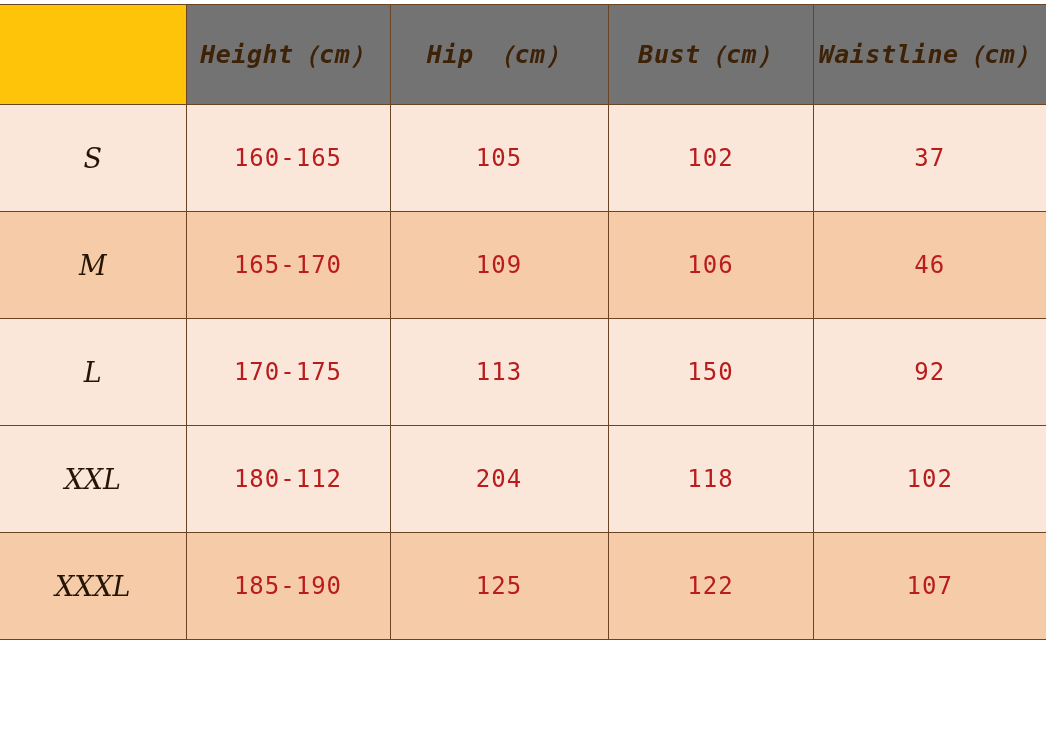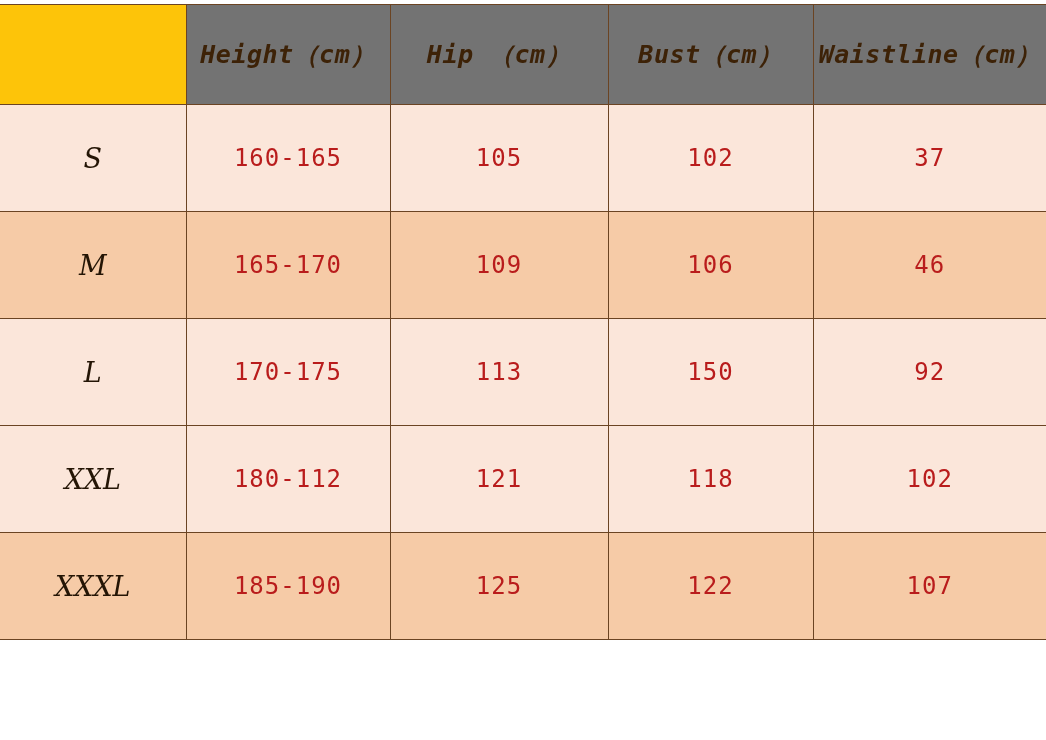--- a/index.html
+++ b/index.html
@@ -109,21 +109,21 @@
     <tr class="row-light">
       <td class="size-cell">L</td>
       <td>170-175</td>
       <td>113</td>
       <td>150</td>
       <td>92</td>
     </tr>
     <tr class="row-light">
       <td class="size-cell">XXL</td>
       <td>180-112</td>
-      <td>121</td>
+      <td>204</td>
       <td>118</td>
       <td>102</td>
     </tr>
     <tr class="row-dark">
       <td class="size-cell">XXXL</td>
       <td>185-190</td>
       <td>125</td>
       <td>122</td>
       <td>107</td>
     </tr>

